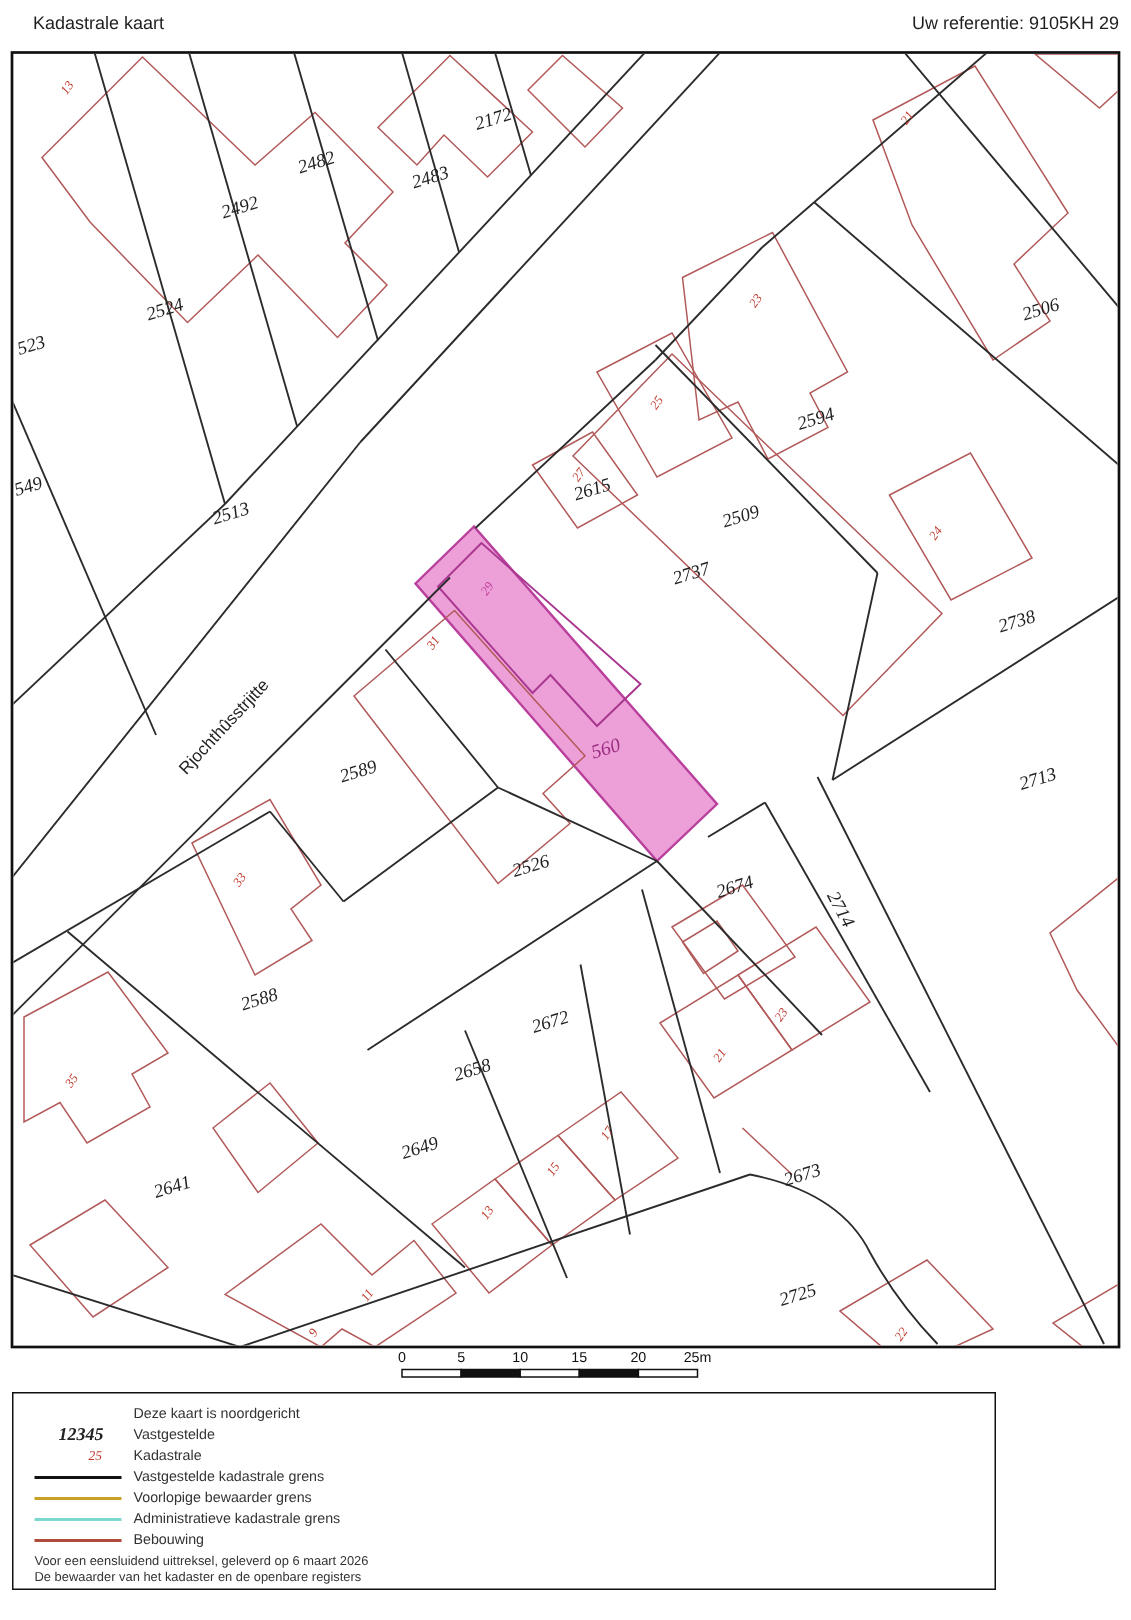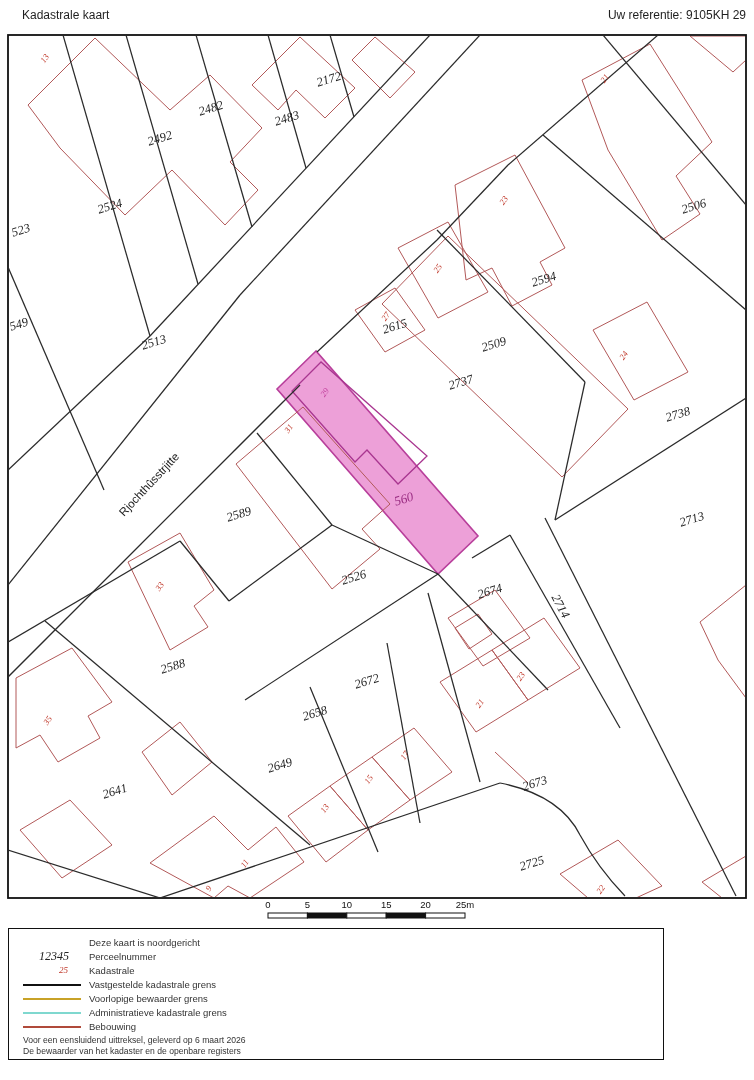--- a/index.html
+++ b/index.html
@@ -7,21 +7,21 @@
         font-family:"Liberation Sans",sans-serif;color:#1a1a1a;}
   .hdr{position:absolute;top:8px;font-size:12px;color:#1f1f1f;}
   #hdr-title{left:22px;}
   #hdr-ref{right:8px;text-align:right;}
   #mapwrap{position:absolute;left:0;top:0;}
   
   #legendbox{position:absolute;left:8px;top:928px;width:656px;height:132px;border:1.6px solid #111;box-sizing:border-box;background:#fff;}
   .lrow{position:absolute;height:13px;font-size:9.5px;color:#333;white-space:nowrap;}
   .lrow .swatch{position:absolute;left:14px;width:58px;top:5px;height:2px;}
   .lrow .ltext{position:absolute;left:80px;top:0;}
-  .sampnum{position:absolute;left:30px;top:-2px;font-family:"Liberation Serif",serif;font-style:italic;font-size:12px;color:#222;}
+  .sampnum{position:absolute;left:30px;top:-2px;font-family:"Liberation Serif",serif;font-style:italic;font-size:12px;color:#222;font-weight:bold;}
   .samphn{position:absolute;left:50px;top:0;font-family:"Liberation Serif",serif;font-style:italic;font-size:9px;color:#c0392b;}
   .foot{position:absolute;left:14px;font-size:8.6px;color:#333;white-space:nowrap;}
   #details{position:absolute;left:250px;top:928px;width:320px;}
   svg text{user-select:none;}
 </style>
 </head>
 <body>
 
 <div id="page">
   <div class="hdr" id="hdr-title">Kadastrale kaart</div>
@@ -158,21 +158,21 @@
         <rect x="425.6" y="913" width="39.4" height="5" fill="#fff" stroke="#111" stroke-width="1"></rect>
       </svg></div>
 
   <div id="legendbox">
     <div class="lrow" style="left:0;top:8px;">
       <span class="ltext">Deze kaart is noordgericht</span>
     </div>
     <div id="legend-items">
         <div class="lrow" style="left: 0px; top: 22px;">
           <span class="sampnum">12345</span>
-          <span class="ltext">Perceelnummer</span>
+          <span class="ltext">Vastgestelde</span>
         </div>
         <div class="lrow" style="left: 0px; top: 36px;">
           <span class="samphn">25</span>
           <span class="ltext">Kadastrale</span>
         </div>
         <div class="lrow" style="left: 0px; top: 50px;">
           <div class="swatch" style="background: rgb(17, 17, 17);"></div>
           <span class="ltext">Vastgestelde kadastrale grens</span>
         </div>
         <div class="lrow" style="left: 0px; top: 64px;">

